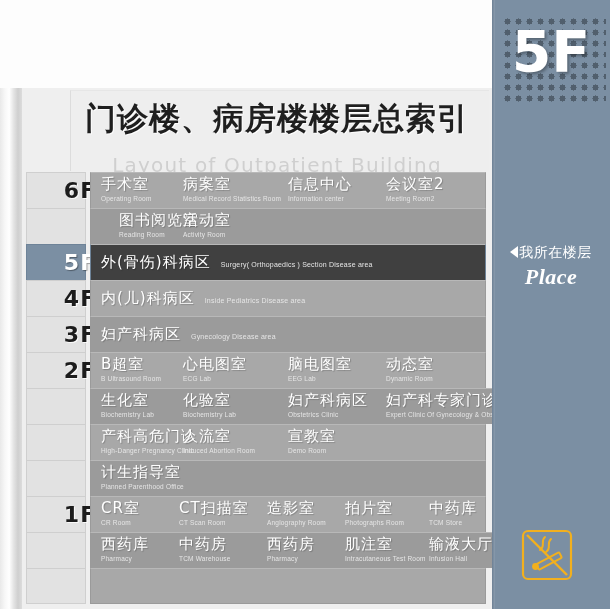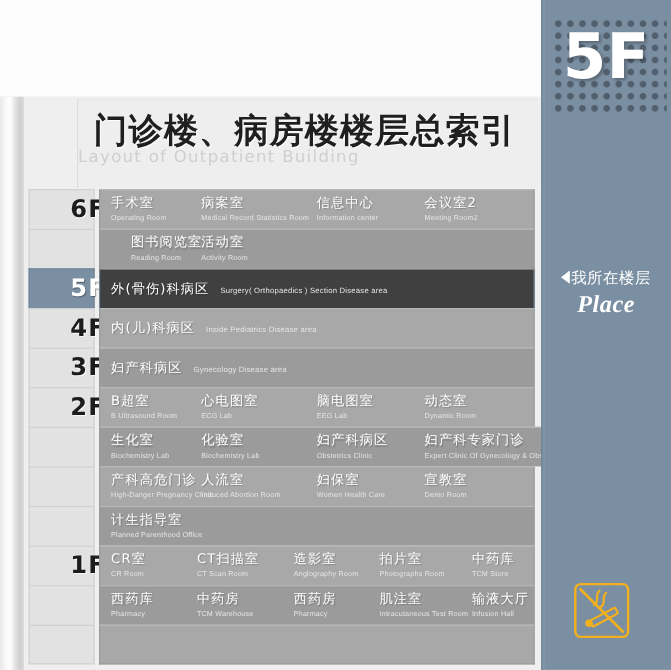--- a/index.html
+++ b/index.html
@@ -65,24 +65,24 @@
     text-align: center;
     font-size: 31px;
     font-weight: bold;
     letter-spacing: 1px;
     color: #1f1f1f;
     white-space: nowrap;
     text-shadow: 1px 1px 0 rgba(255,255,255,0.85);
   }
   .title-en {
     position: absolute;
-    left: 0; top: 42px;
+    left: 0; top: 62px;
     width: 412px;
-    text-align: left;
-    font-size: 15px;
+    text-align: center;
+    font-size: 20px;
     letter-spacing: 1.2px;
     color: #cfcfcf;
     white-space: nowrap;
   }
 
   
   .rows {
     position: absolute;
     left: 0; top: 84px;
     width: 470px;
@@ -144,21 +144,21 @@
   .cells.active  { background: #404040; border-left-color:#6e8398; border-right-color:#6e8398; }
 
   .cell {
     position: relative;
     padding-left: 10px;
     box-sizing: border-box;
     white-space: nowrap;
   }
   .cell .cn {
     display: block;
-    font-size: 12px;
+    font-size: 15px;
     color: #ffffff;
     line-height: 15px;
     letter-spacing: 1px;
     text-shadow: 1px 1px 1px rgba(0,0,0,0.22);
   }
   .cell .en {
     display: block;
     font-size: 6.5px;
     color: #e6e6e6;
     line-height: 10px;
@@ -384,24 +384,20 @@
           </div>
           <div class="cells lighter">
             <div class="cell" style="width: 82px;">
               <span class="cn">产科高危门诊</span>
               <span class="en">High-Danger Pregnancy Clinic</span>
             </div>
             <div class="cell" style="width: 105px;">
               <span class="cn">人流室</span>
               <span class="en">Induced Abortion Room</span>
             </div>
-            <div class="cell" style="width: 98px;">
-              <span class="cn">妇保室</span>
-              <span class="en">Women Health Care</span>
-            </div>
             <div class="cell">
               <span class="cn">宣教室</span>
               <span class="en">Demo Room</span>
             </div>
           </div>
         </div>
         <div class="row">
           <div class="fl">
             <span></span>
           </div>

